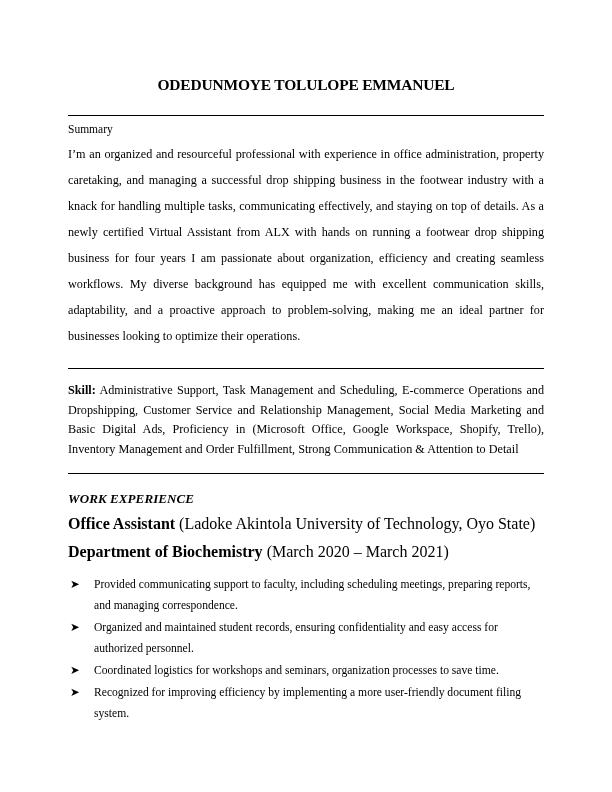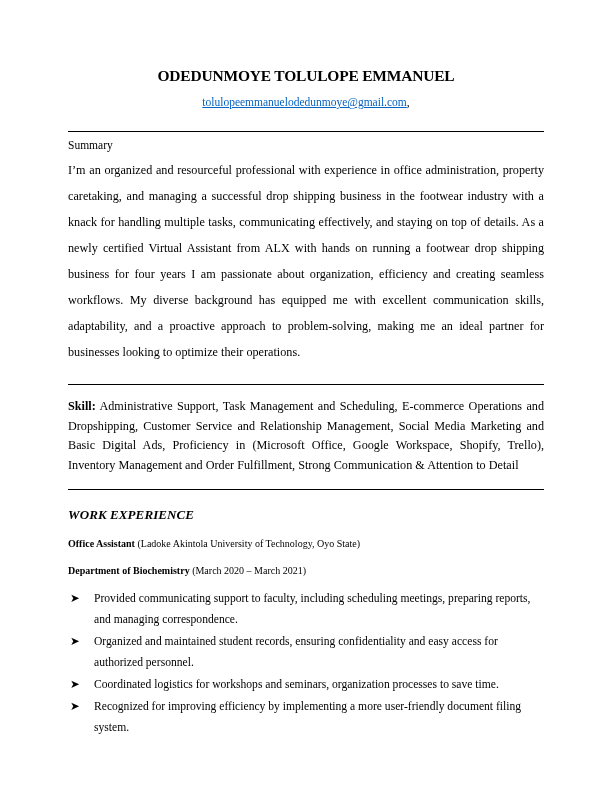--- a/index.html
+++ b/index.html
@@ -28,21 +28,21 @@
 
   .content {
     position: absolute;
     left: 68px;
     top: 0;
     width: 476px;
   }
 
   
   .doc-title {
-    margin: 0;
+    margin: 9px;
     padding-top: 66px;
     text-align: center;
     font-weight: bold;
     font-size: 15.5px;
     letter-spacing: -0.2px;
     line-height: 1.25;
   }
 
   .contact-line {
     text-align: center;
@@ -96,23 +96,23 @@
   }
 
   .skills-text {
     font-size: 12.2px;
     line-height: 19.5px;
     text-align: justify;
   }
   .skills-text .lbl { font-weight: bold; }
 
   .job-line {
-    font-size: 10px;
+    font-size: 16px;
     line-height: 1.3;
-    margin-top: 14px;
+    margin-top: 7px;
   }
   .job-line .strong { font-weight: bold; }
 
   
   .bullets {
     list-style: none;
     margin: 11px 0 0 0;
     padding: 0;
   }
   .bullets li {
@@ -133,23 +133,20 @@
   }
 </style>
 </head>
 <body>
 
 <div class="page">
   <div class="content">
 
     <h1 class="doc-title">ODEDUNMOYE TOLULOPE EMMANUEL</h1>
 
-    <div class="contact-line">
-      <a class="email-link">tolulopeemmanuelodedunmoye@gmail.com</a><span class="comma">,</span>
-    </div>
 
     <hr class="rule rule-top">
 
     <div class="section-heading">Summary</div>
 
     <p class="summary-text">I’m an organized and resourceful professional with experience in office administration, property caretaking, and managing a successful drop shipping business in the footwear industry with a knack for handling multiple tasks, communicating effectively, and staying on top of details. As a newly certified Virtual Assistant from ALX with hands on running a footwear drop shipping business for four years I am passionate about organization, efficiency and creating seamless workflows. My diverse background has equipped me with excellent communication skills, adaptability, and a proactive approach to problem-solving, making me an ideal partner for businesses looking to optimize their operations.</p>
 
     <hr class="rule rule-mid">
 
     <p class="skills-text">

